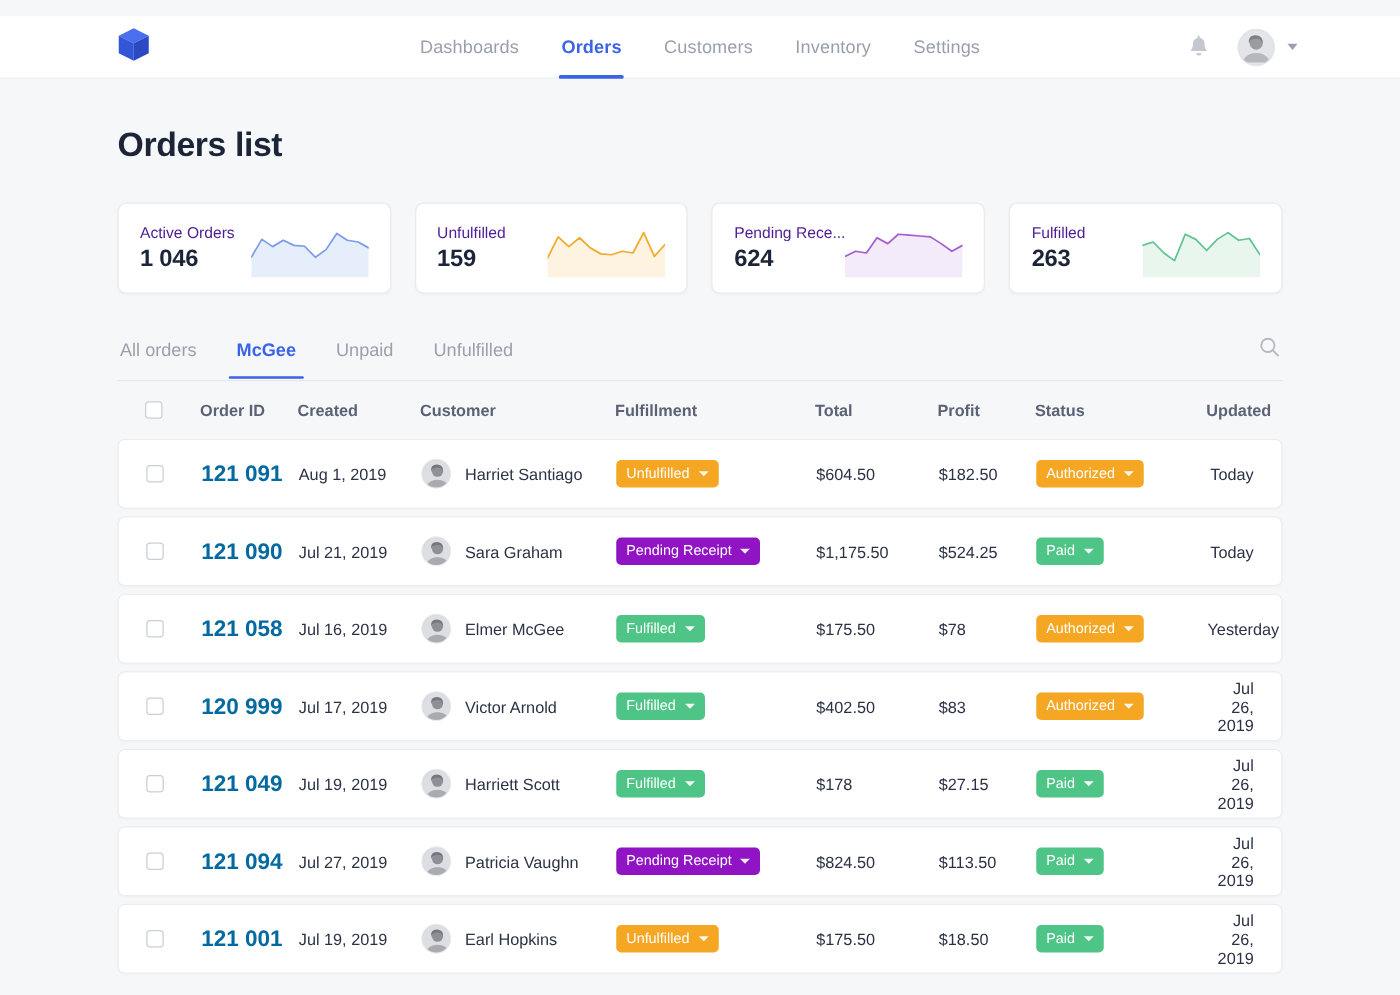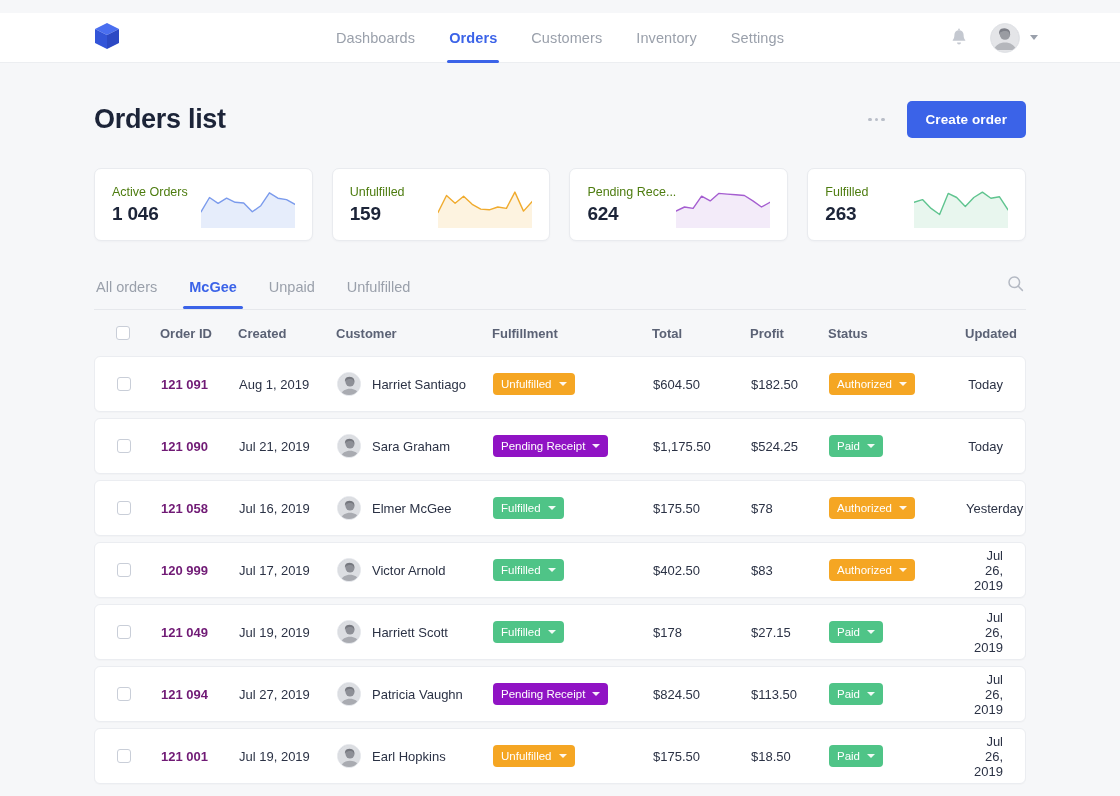--- a/index.html
+++ b/index.html
@@ -55,21 +55,21 @@
   }
 
   
   .cards { display: flex; gap: 19px; margin-top: 30px; }
   .card {
     flex: 1; background: #fff; border: 1px solid #e9ebef; border-radius: 7px;
     height: 73px; padding: 13px 17px; display: flex; align-items: center;
     justify-content: space-between; box-shadow: 0 1px 2px rgba(30,40,70,.03);
   }
   .card-txt { min-width: 0; }
-  .card-label { font-size: 12.5px; color: #4d7c0f; white-space: nowrap; overflow: hidden; text-overflow: ellipsis; }
+  .card-label { font-size: 12.5px; color: #4c1d95; white-space: nowrap; overflow: hidden; text-overflow: ellipsis; }
   .card-value { font-size: 19px; font-weight: 700; color: #1c2438; margin-top: 4px; letter-spacing: -.2px; }
   .spark { width: 94px; height: 46px; flex: none; }
 
   
   .tabsrow { display: flex; align-items: center; justify-content: space-between; margin-top: 30px; border-bottom: 1px solid #e6e8ec; }
   .tabs { display: flex; gap: 28px; }
   .tab {
     font-size: 14.5px; color: #9aa0ab; padding: 6px 2px 13px;
     position: relative; cursor: pointer;
   }
@@ -96,21 +96,21 @@
   .c-ful   { width: 160px; flex: none; }
   .c-total { width: 98px; flex: none; }
   .c-profit{ width: 78px; flex: none; }
   .c-status{ width: 137px; flex: none; }
   .c-upd   { flex: 1; text-align: right; }
 
   .chk {
     width: 14px; height: 14px; border: 1px solid #c9ced8;
     border-radius: 3px; background: #fff; display: block; cursor: pointer;
   }
-  .order-id { font-size: 13px; color: #701a75; font-weight: 600; cursor: pointer; }
+  .order-id { font-size: 18px; color: #0369a1; font-weight: 600; cursor: pointer; }
   .cell { font-size: 13px; color: #2b3245; }
   .cust-av {
     width: 24px; height: 24px; border-radius: 50%; flex: none;
     border: 1px solid #e8eaee; overflow: hidden; background: #cfd2d8;
   }
   .cust-name { font-size: 13px; color: #2b3245; white-space: nowrap; }
 
   .pill {
     display: inline-flex; align-items: center; gap: 7px;
     height: 22px; padding: 0 8px; border-radius: 4px;
@@ -170,28 +170,20 @@
       </span>
       <span class="caret-sm"></span>
     </span>
   </div>
 </div>
 
 <div class="page">
 
   <div class="page-head">
     <div class="page-title">Orders list</div>
-    <div class="head-actions">
-      <span class="dots">
-          <span></span>
-          <span></span>
-          <span></span>
-        </span>
-      <button class="btn-primary">Create order</button>
-    </div>
   </div>
 
   <div class="cards">
 
     <div class="card">
       <div class="card-txt">
         <div class="card-label">Active Orders</div>
         <div class="card-value">1 046</div>
       </div>
       <span class="spark"><svg viewBox="0 0 94 46" preserveAspectRatio="none" width="94" height="46">

